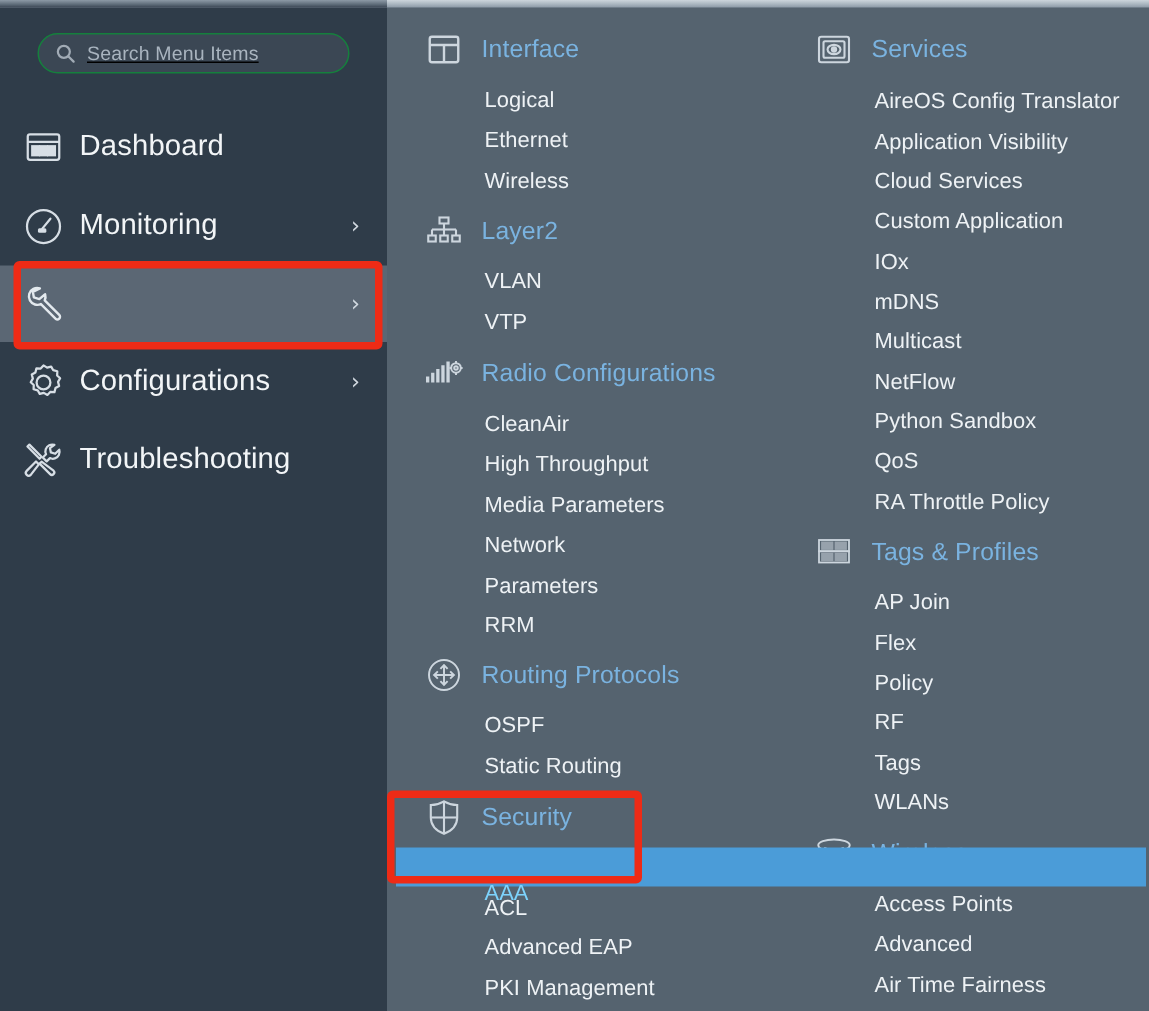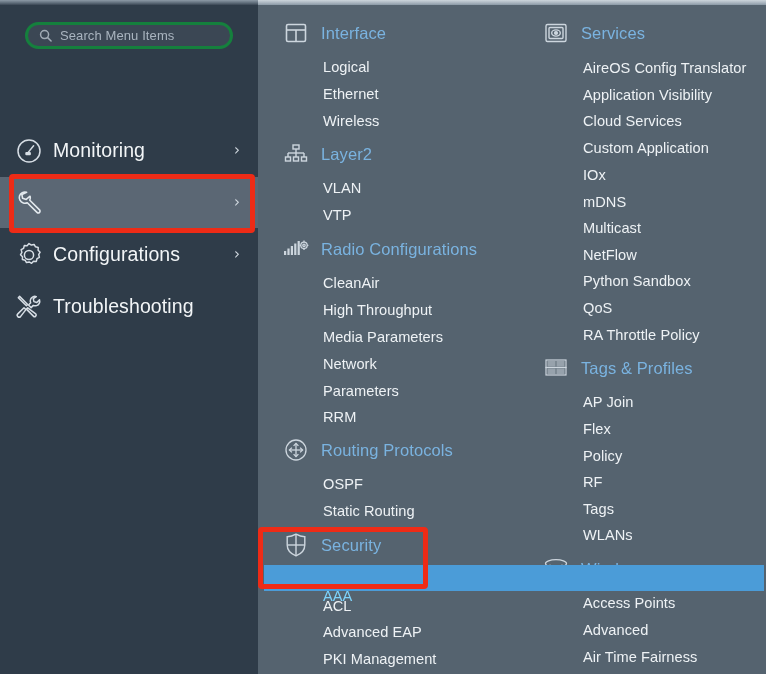--- a/index.html
+++ b/index.html
@@ -41,27 +41,28 @@
     height: 674px;
     background: #2f3c49;
     z-index: 20;
   }
   .sidebar-inner { position: relative; width: 100%; height: 100%; }
 
   .search-box {
     position: absolute;
     left: 25px; top: 22px;
     width: 208px; height: 27px;
-    border: 3px solid #15803d;
+    border: 1px solid #15803d;
     border-radius: 14px;
     background: #3b4754;
     box-sizing: border-box;
     display: flex;
     align-items: center;
     padding-left: 11px;
+    text-decoration: underline;
   }
   .search-icon { width: 13px; height: 13px; flex: 0 0 auto; opacity: .85; }
   .search-text {
     margin-left: 8px;
     color: #a9b4bf;
     font-size: 13px;
     letter-spacing: .1px;
     white-space: nowrap;
     user-select: none;
   }
@@ -438,20 +439,33 @@
       <div class="search-box">
         <span class="search-icon">
           <svg width="13" height="13" viewBox="0 0 14 14" fill="none" stroke="#b3bdc7" stroke-width="1.6">
             <circle cx="6" cy="6" r="4.3"></circle>
             <line x1="9.3" y1="9.3" x2="13" y2="13" stroke-linecap="round"></line>
           </svg>
         </span>
         <span class="search-text">Search Menu Items</span>
       </div>
 
+      <div class="nav-item" style="top:72px">
+        <span class="nav-icon">
+          <svg width="26" height="26" viewBox="0 0 26 26" fill="none" stroke="#d7dee5" stroke-width="1.5">
+            <rect x="2.5" y="4.5" width="21" height="17" rx="1.5"></rect>
+            <line x1="2.5" y1="9.5" x2="23.5" y2="9.5"></line>
+            <rect x="5.5" y="12.5" width="4.5" height="6" fill="#d7dee5"></rect>
+            <rect x="10.8" y="12.5" width="4.5" height="6" fill="#d7dee5"></rect>
+            <rect x="16.1" y="12.5" width="4.5" height="6" fill="#d7dee5"></rect>
+          </svg>
+        </span>
+        <span class="nav-label">Dashboard</span>
+        <span class="nav-chevron"></span>
+      </div>
 
       <div class="nav-item" style="top:125px">
         <span class="nav-icon">
           <svg width="28" height="28" viewBox="0 0 28 28" fill="none" stroke="#d7dee5" stroke-width="1.5">
             <circle cx="14" cy="14" r="11"></circle>
             <line x1="18.6" y1="8.8" x2="13.2" y2="15.4" stroke-linecap="round"></line>
             <rect x="10.3" y="15.1" width="5.6" height="3.1" rx="1" fill="#d7dee5" stroke="none"></rect>
           </svg>
         </span>
         <span class="nav-label">Monitoring</span>

